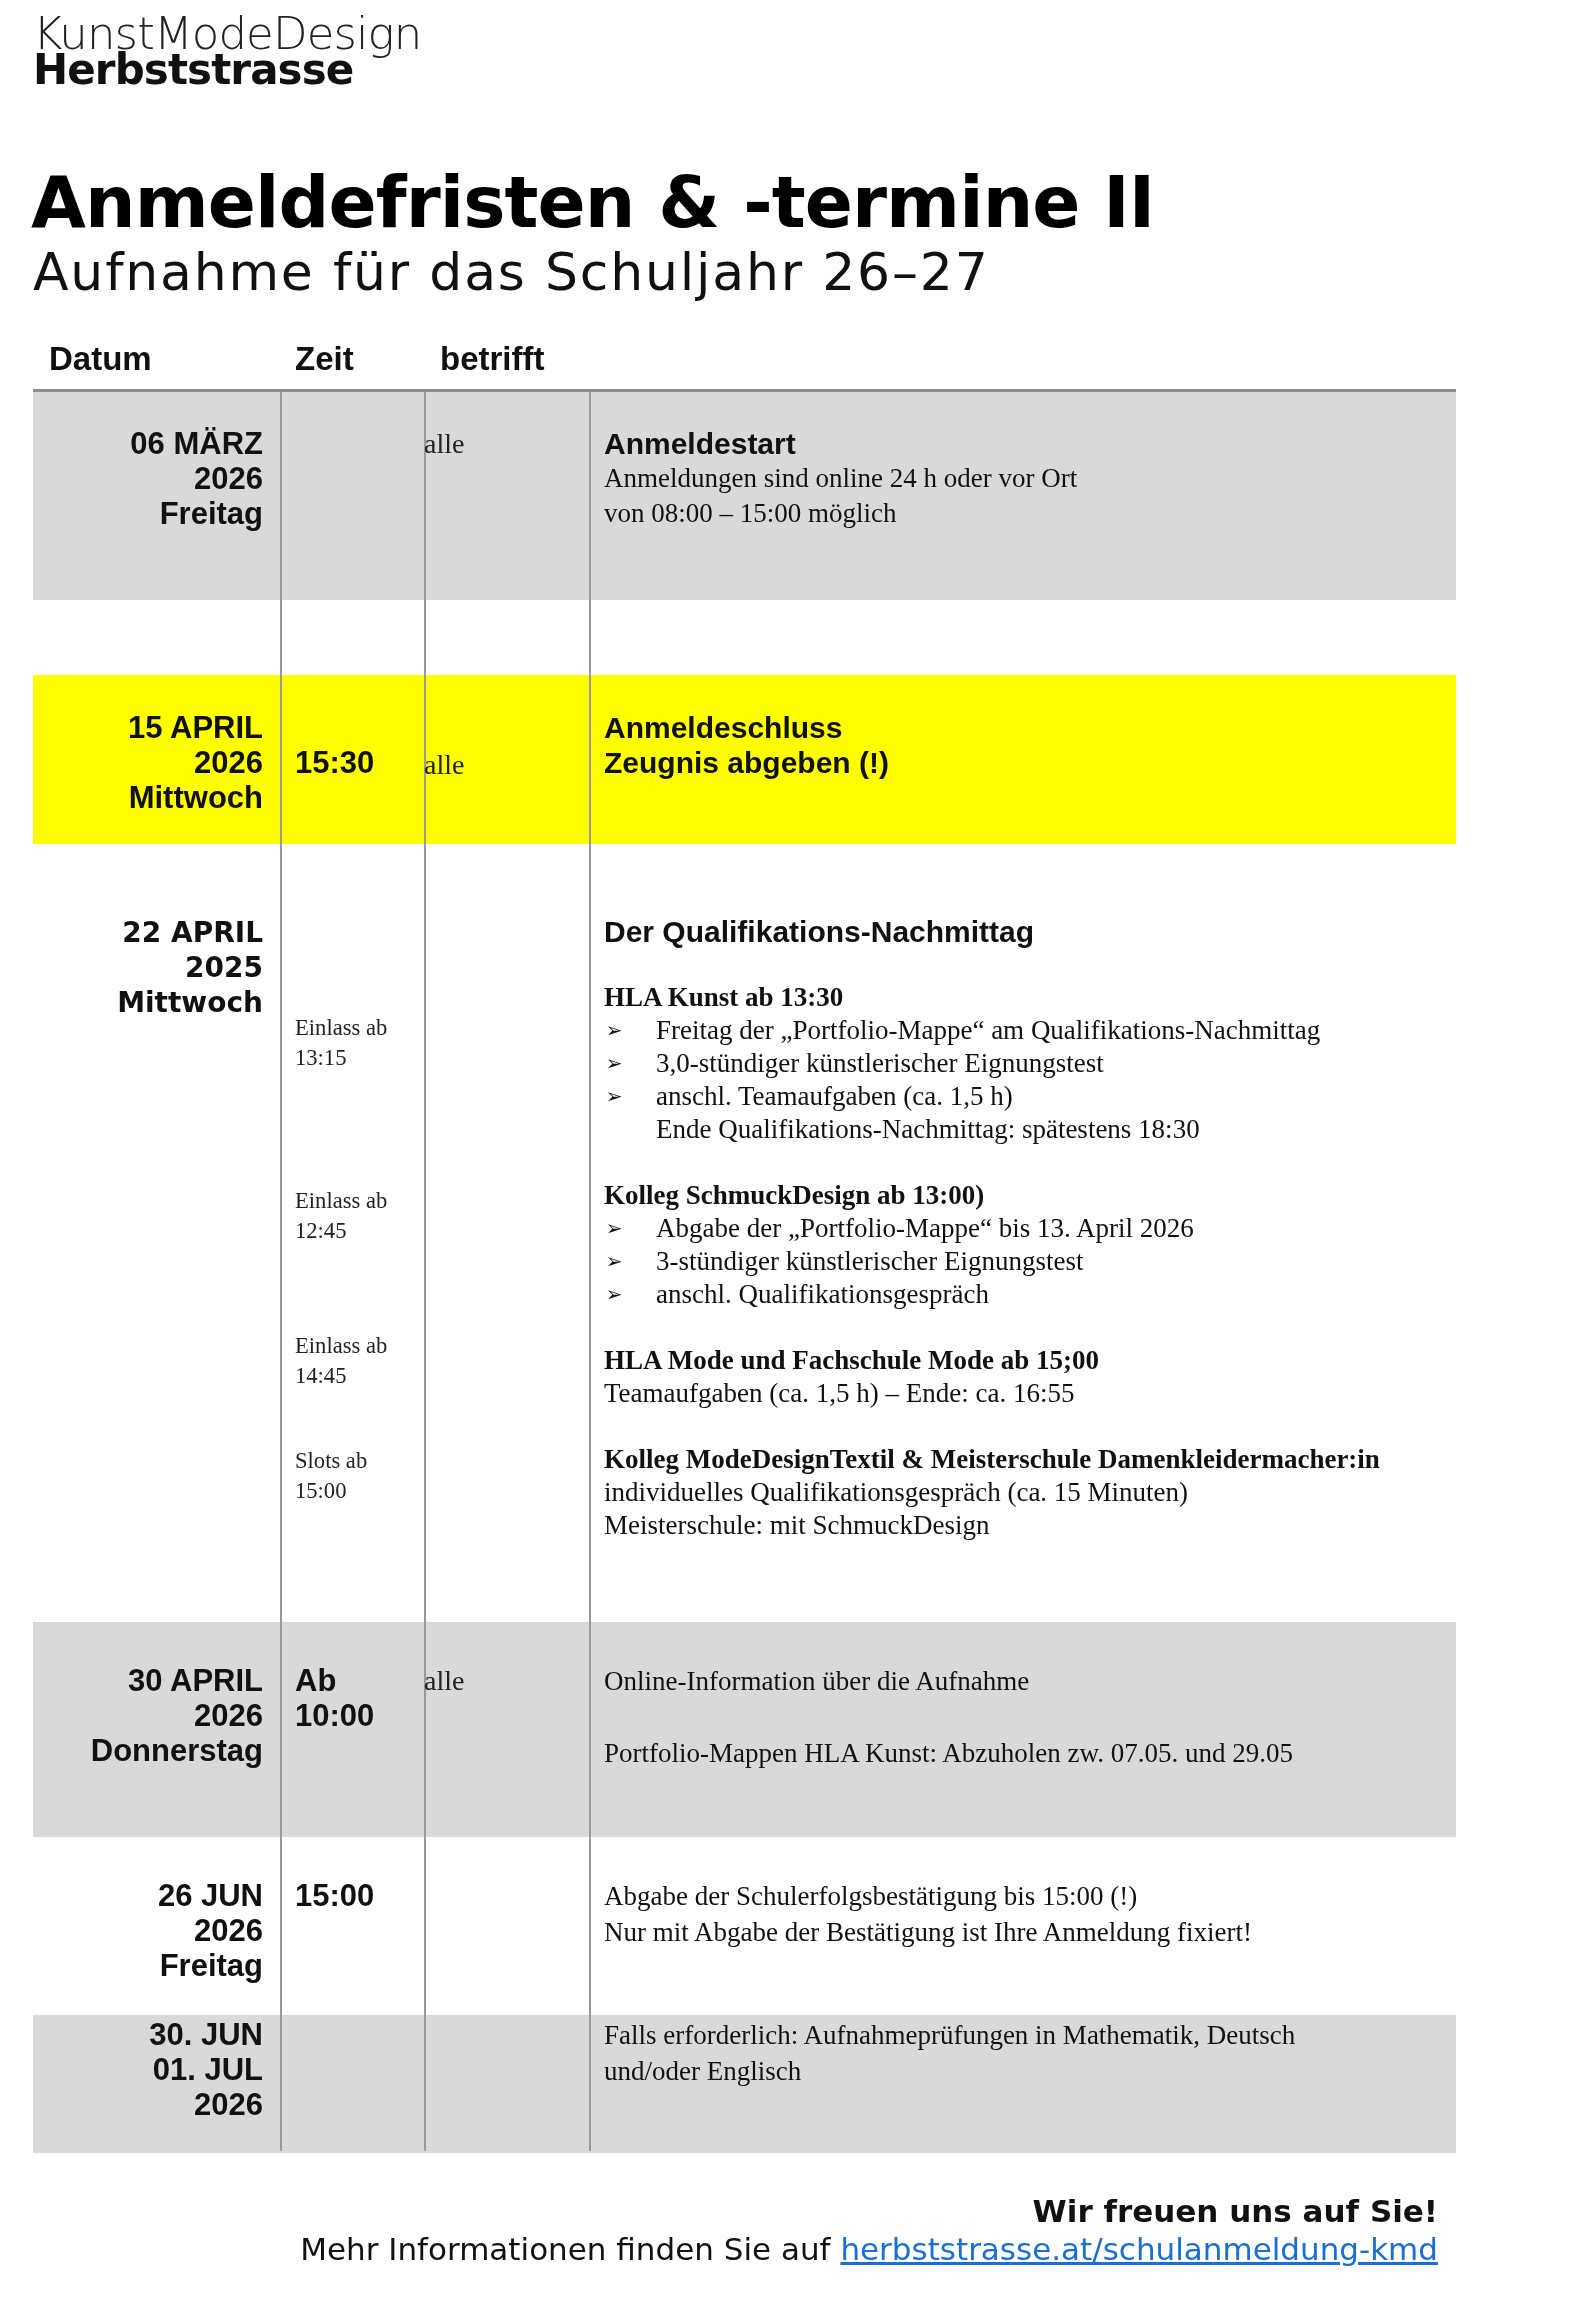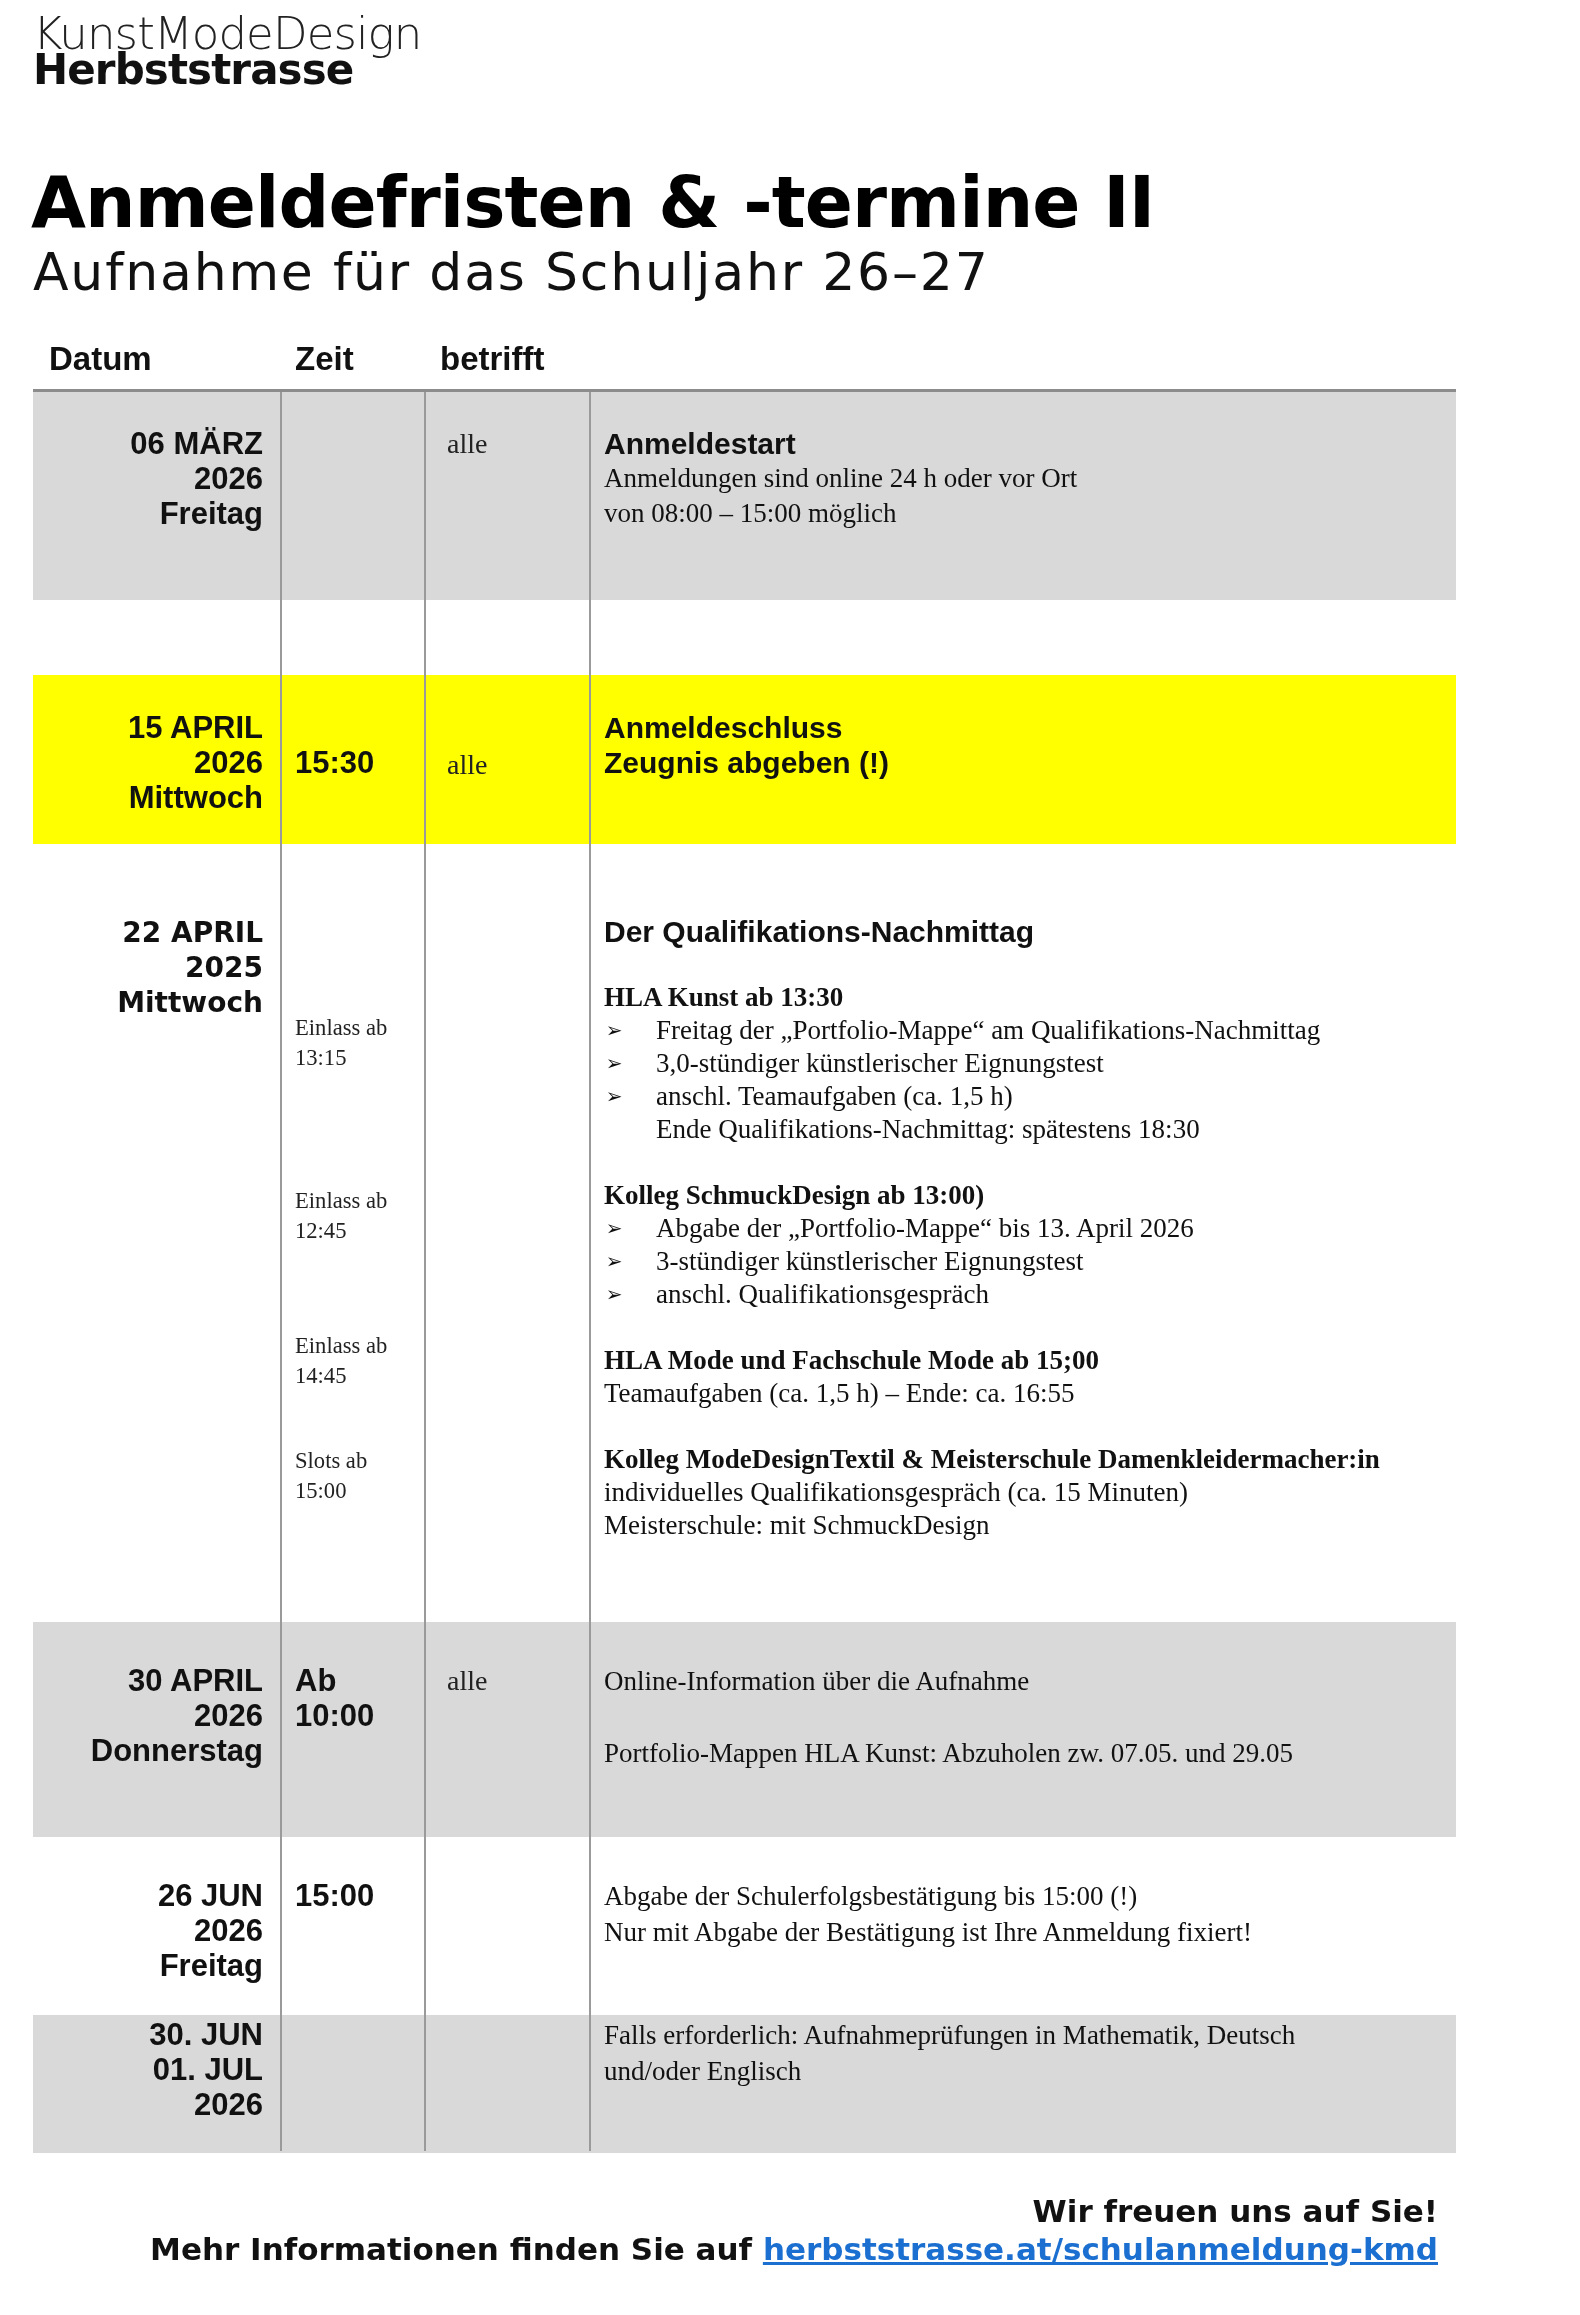--- a/index.html
+++ b/index.html
@@ -12,31 +12,31 @@
   .th { top:342px; font-family:"Liberation Sans", sans-serif; font-weight:bold; font-size:33px; line-height:1; color:#111; }
   .hline { left:33px; top:389px; width:1423px; height:2.7px; background:#8c8c8c; }
   .row { position:absolute; left:33px; width:1423px; }
   .row.gray { background:#d9d9d9; }
   .row.yellow { background:#ffff00; }
   .vline { position:absolute; top:392px; width:1.8px; background:#9a9a9a; height:1759px; }
   .date { position:absolute; left:33px; width:230px; text-align:right; font-family:"Liberation Sans", sans-serif; font-weight:bold; font-size:31px; line-height:35px; color:#111; }
   .date.ff { font-family:"DejaVu Sans", sans-serif; font-size:28px; }
   .zeit { position:absolute; left:295px; font-family:"Liberation Sans", sans-serif; font-weight:bold; font-size:31px; line-height:35px; color:#111; }
   .zeit-small { position:absolute; left:295px; font-family:"Liberation Serif", serif; font-size:22.6px; line-height:30px; color:#222; }
-  .betr { position:absolute; left:447px; font-family:"Liberation Serif", serif; font-size:28px; line-height:35px; color:#222; }
+  .betr { position:absolute; left:424px; font-family:"Liberation Serif", serif; font-size:28px; line-height:35px; color:#222; }
   .termin { position:absolute; left:604px; font-family:"Liberation Serif", serif; font-size:27px; line-height:35px; color:#111; }
   .t-bold-sans { font-family:"Liberation Sans", sans-serif; font-weight:bold; font-size:30px; }
   .t-bold-serif { font-weight:bold; }
   .bullets { margin:0; padding:0; list-style:none; }
   .bullets li { position:relative; padding-left:52px; }
   .bullets li .arrow { position:absolute; left:1.8px; top:0; font-family:"DejaVu Sans", sans-serif; font-size:20px; }
   .indent { padding-left:52px; }
   .gap { height:33px; }
   .footer1 { right:142px; top:2196px; font-family:"DejaVu Sans", sans-serif; font-weight:bold; font-size:31px; line-height:1; text-align:right; color:#111; }
-  .footer2 { right:142px; top:2234px; font-family:"DejaVu Sans", sans-serif; font-weight:bold; font-size:31px; line-height:1; text-align:center; color:#111; white-space:nowrap;margin-left:11px; }
+  .footer2 { right:142px; top:2234px; font-family:"DejaVu Sans", sans-serif; font-weight:normal; font-size:31px; line-height:1; text-align:center; color:#111; white-space:nowrap;margin-left:11px; }
   .footer2 a { color:#1a6fd0; text-decoration:underline; }
 </style>
 </head>
 <body>
 
 <div class="abs logo-top">KunstModeDesign</div>
 <div class="abs logo-bot">Herbststrasse</div>
 
 <div class="abs title">Anmeldefristen &amp; -termine II</div>
 <div class="abs subtitle">Aufnahme für das Schuljahr 26–27</div>

